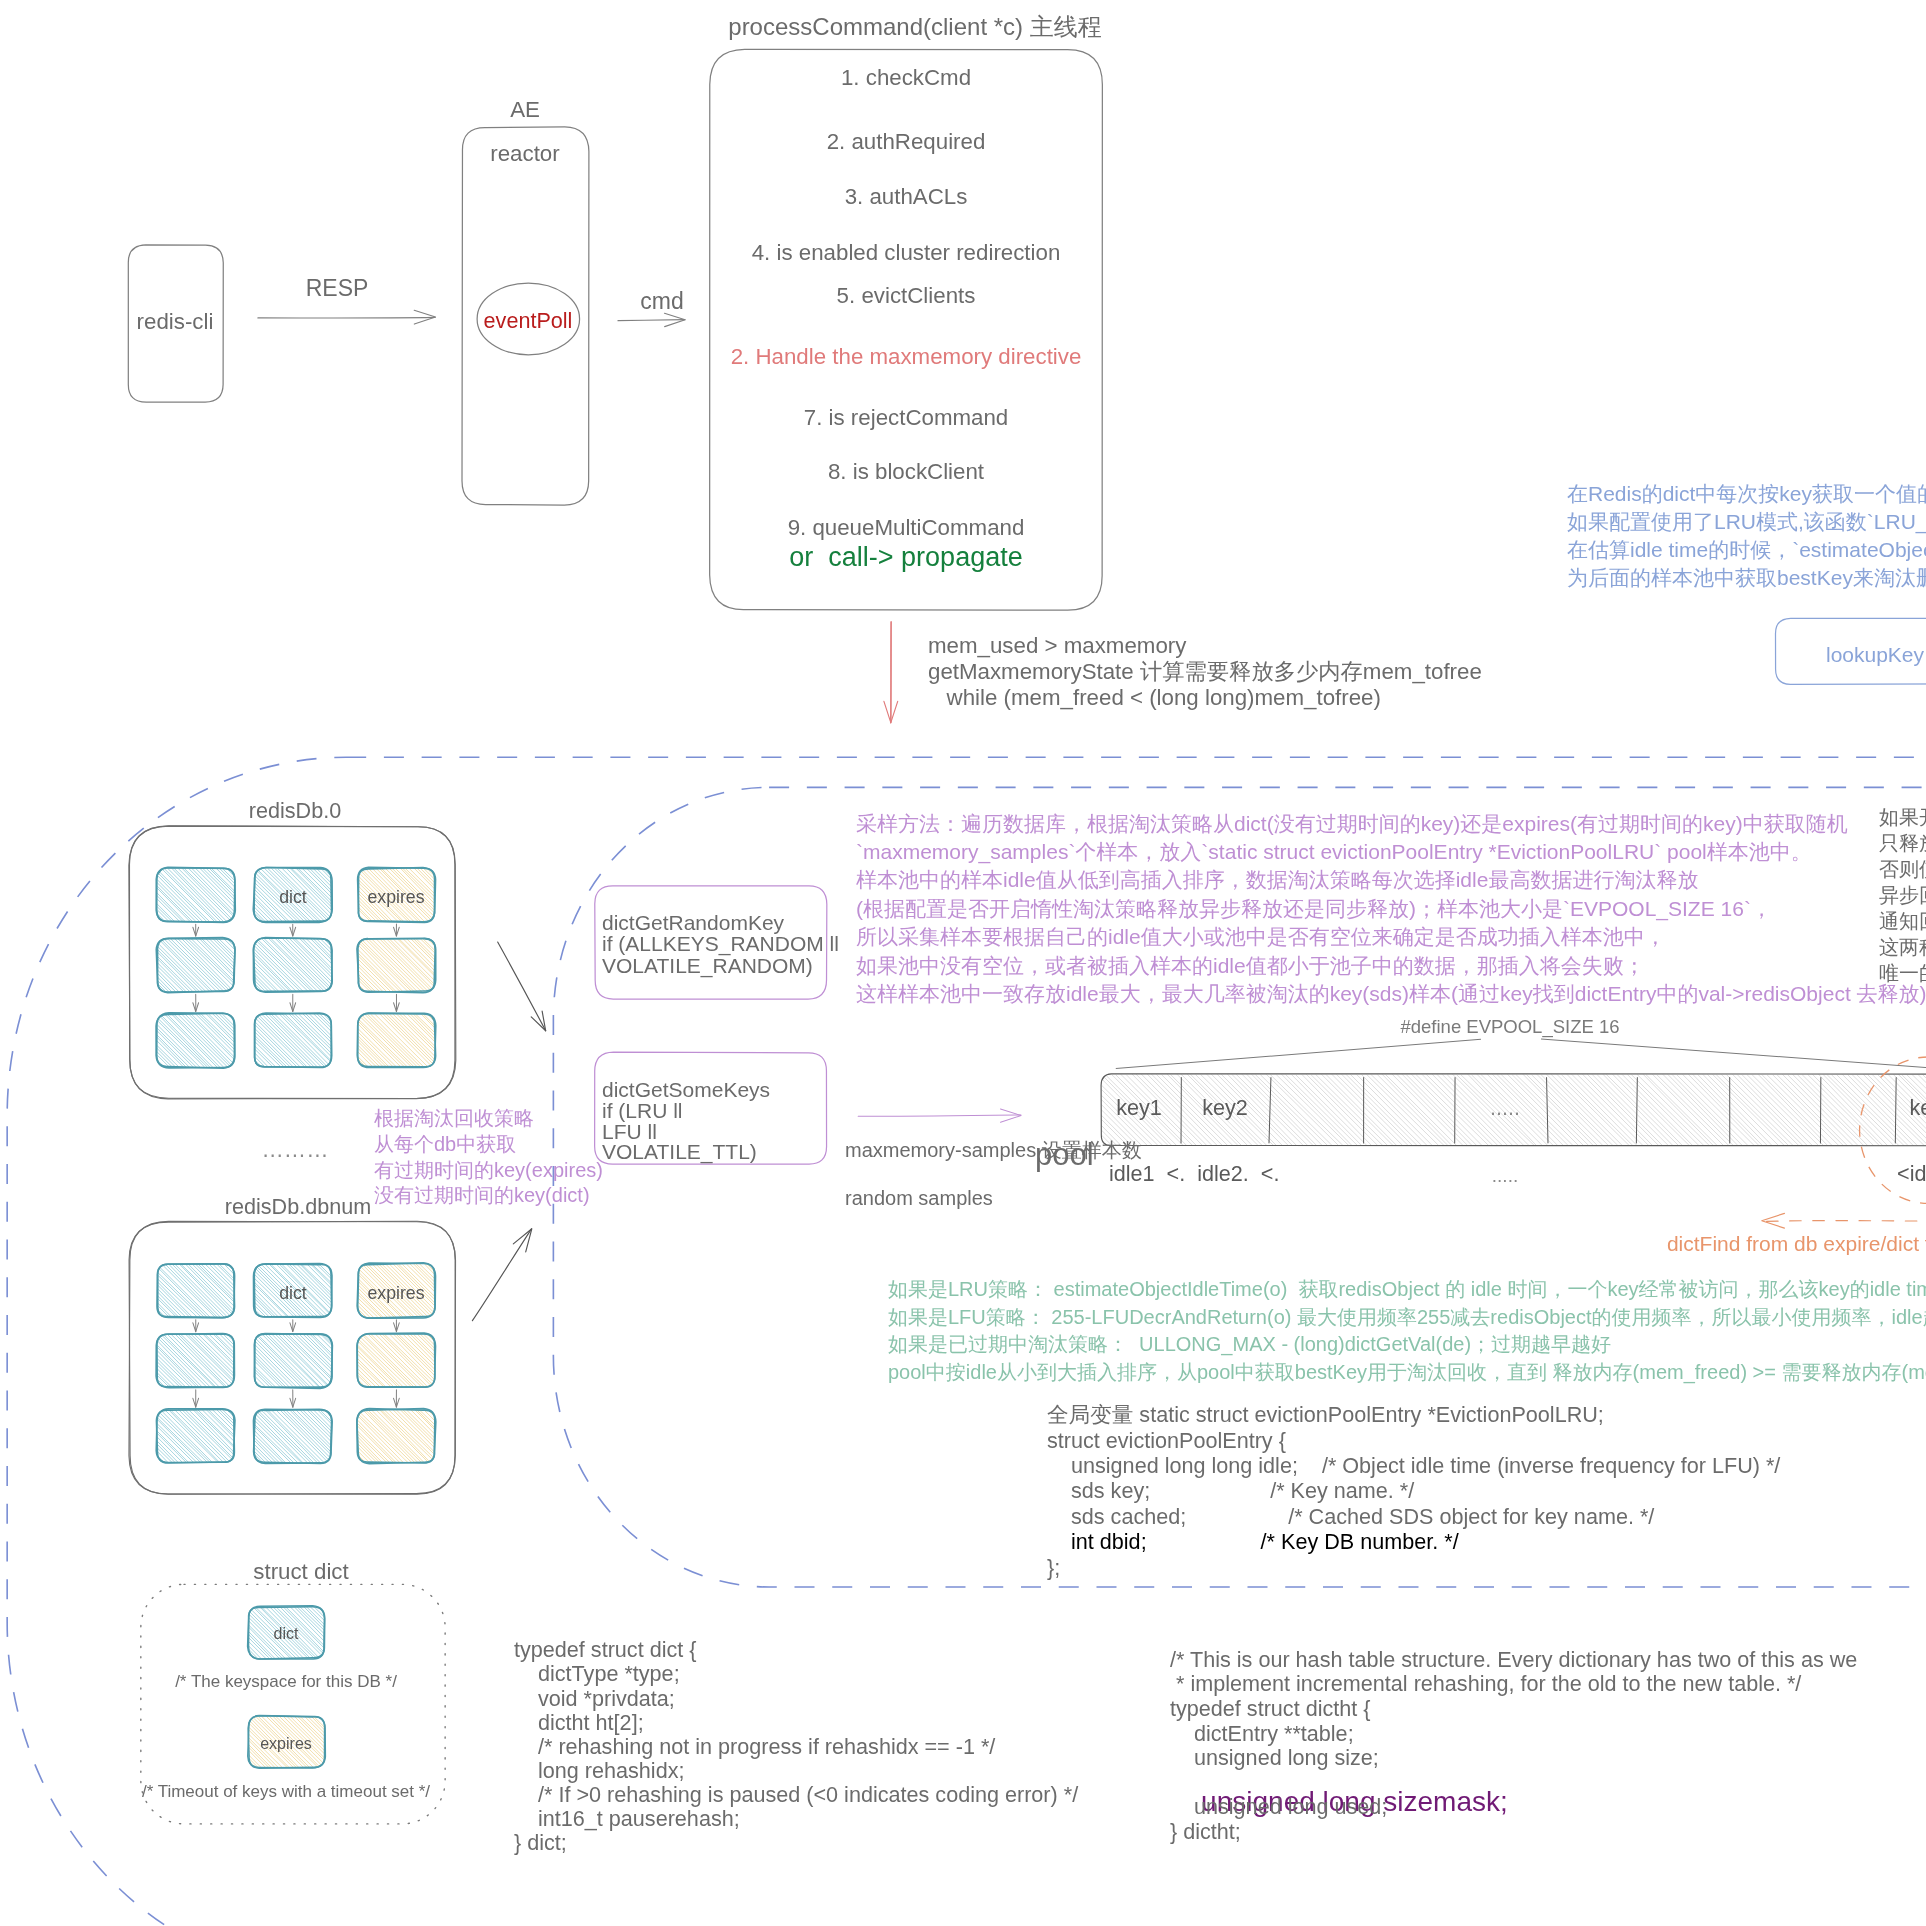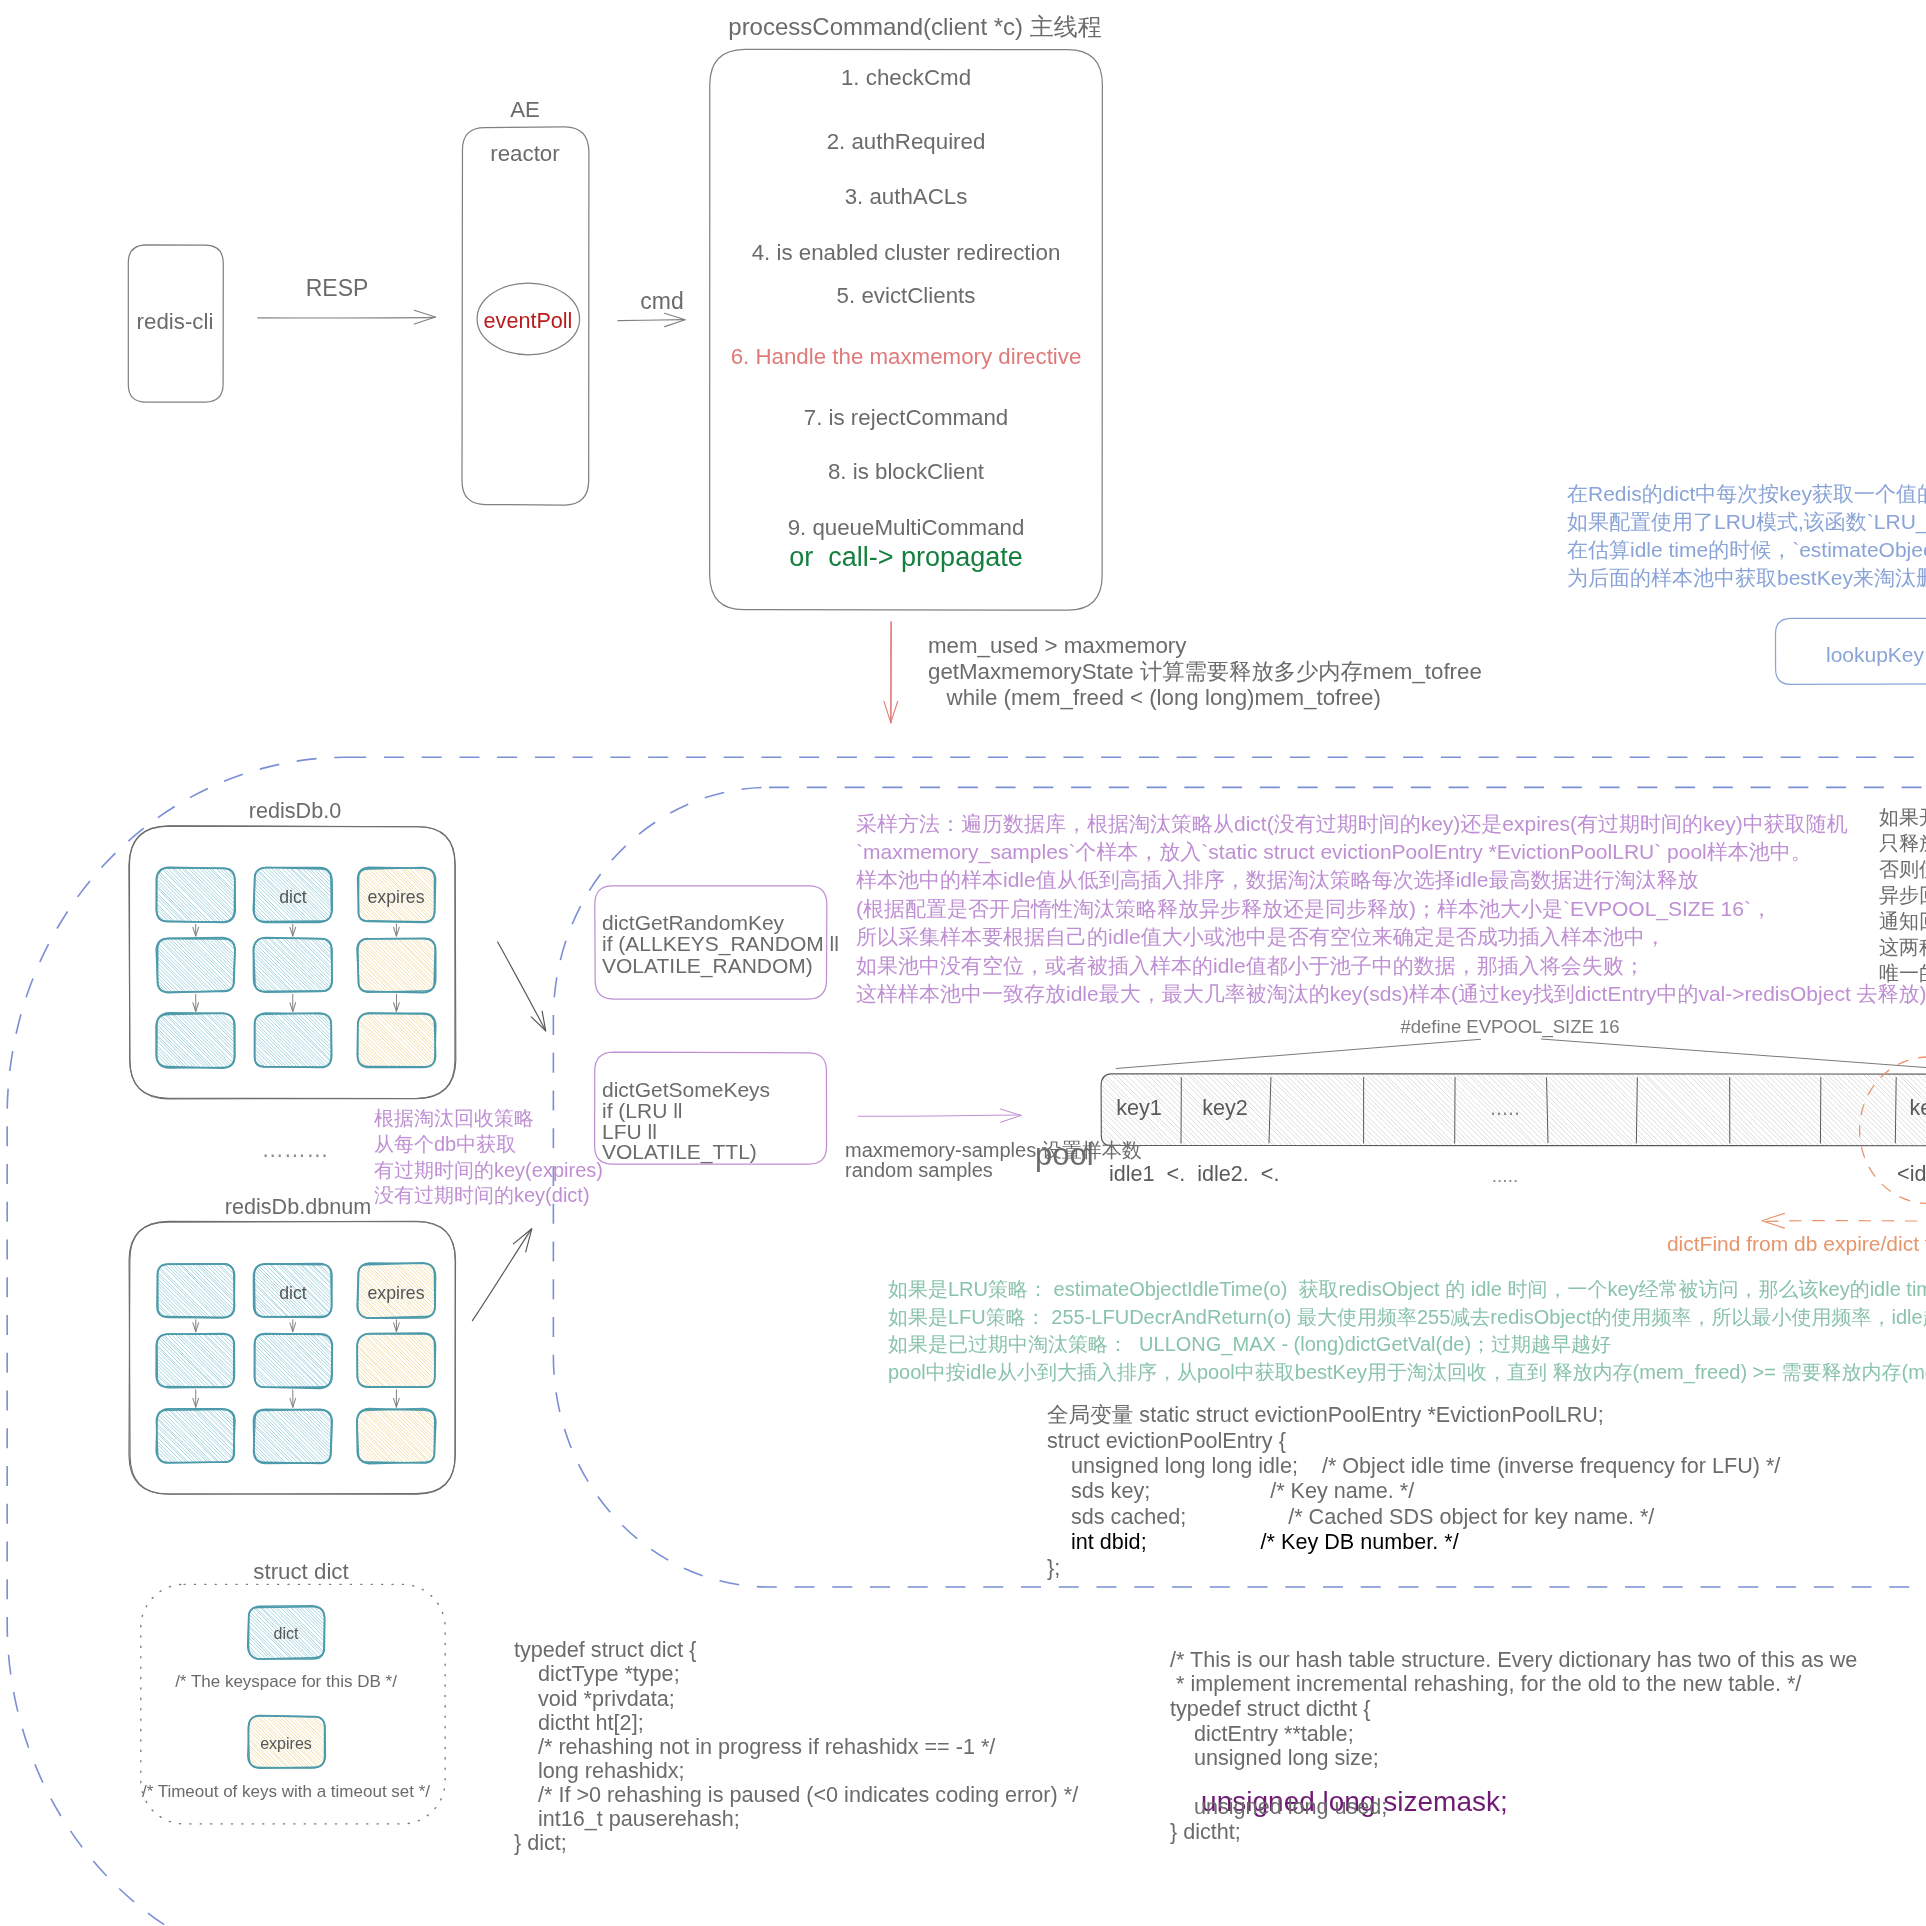--- a/index.html
+++ b/index.html
@@ -1455,21 +1455,21 @@
     <div class="t" style="left:525px;top:96px;font-size:22.3px;color:#6b6b6b;line-height:1.3;transform:translateX(-50%);">AE</div>
     <div class="t" style="left:525px;top:140px;font-size:22.3px;color:#6b6b6b;line-height:1.3;transform:translateX(-50%);">reactor</div>
     <div class="t" style="left:528px;top:307px;font-size:21.6px;color:#b91c1c;line-height:1.3;transform:translateX(-50%);">eventPoll</div>
     <div class="t" style="left:662px;top:287px;font-size:23px;color:#6b6b6b;line-height:1.3;transform:translateX(-50%);">cmd</div>
     <div class="t" style="left:915px;top:10.8px;font-size:24px;color:#6b6b6b;line-height:1.3;transform:translateX(-50%);">processCommand(client *c) 主线程</div>
     <div class="t" style="left:906px;top:64px;font-size:22.3px;color:#6b6b6b;line-height:1.3;transform:translateX(-50%);">1. checkCmd</div>
     <div class="t" style="left:906px;top:128px;font-size:22.3px;color:#6b6b6b;line-height:1.3;transform:translateX(-50%);">2. authRequired</div>
     <div class="t" style="left:906px;top:183px;font-size:22.3px;color:#6b6b6b;line-height:1.3;transform:translateX(-50%);">3. authACLs</div>
     <div class="t" style="left:906px;top:239px;font-size:22.3px;color:#6b6b6b;line-height:1.3;transform:translateX(-50%);">4. is enabled cluster redirection</div>
     <div class="t" style="left:906px;top:282px;font-size:22.3px;color:#6b6b6b;line-height:1.3;transform:translateX(-50%);">5. evictClients</div>
-    <div class="t" style="left:906px;top:343px;font-size:22.3px;color:#e07a7a;line-height:1.3;transform:translateX(-50%);">6. Handle the maxmemory directive</div>
+    <div class="t" style="left:906px;top:343px;font-size:22.3px;color:#e07a7a;line-height:1.3;transform:translateX(-50%);">2. Handle the maxmemory directive</div>
     <div class="t" style="left:906px;top:404px;font-size:22.3px;color:#6b6b6b;line-height:1.3;transform:translateX(-50%);">7. is rejectCommand</div>
     <div class="t" style="left:906px;top:458px;font-size:22.3px;color:#6b6b6b;line-height:1.3;transform:translateX(-50%);">8. is blockClient</div>
     <div class="t" style="left:906px;top:514px;font-size:22.3px;color:#6b6b6b;line-height:1.3;transform:translateX(-50%);">9. queueMultiCommand</div>
     <div class="t" style="left:906px;top:540px;font-size:27px;color:#15803d;line-height:1.3;transform:translateX(-50%);">or  call-&gt; propagate</div>
     <div class="t" style="left:928px;top:632px;font-size:22.3px;color:#6b6b6b;line-height:1.3;">mem_used &gt; maxmemory</div>
     <div class="t" style="left:928px;top:658px;font-size:22.3px;color:#6b6b6b;line-height:1.3;">getMaxmemoryState 计算需要释放多少内存mem_tofree</div>
     <div class="t" style="left:928px;top:684px;font-size:22.3px;color:#6b6b6b;line-height:1.3;">   while (mem_freed &lt; (long long)mem_tofree)</div>
     <div class="t" style="left:1567px;top:480px;font-size:21px;color:#8aa4d8;line-height:1.3;">在Redis的dict中每次按key获取一个值的时候，都会调用`lookupKey`函数，前提是没有fork出来的saving子进程(会触发copy on write)</div>
     <div class="t" style="left:1567px;top:508px;font-size:21px;color:#8aa4d8;line-height:1.3;">如果配置使用了LRU模式,该函数`LRU_CLOCK`会更新val-&gt;redisObject中的lru字段为当前秒级别的时间戳,</div>
     <div class="t" style="left:1567px;top:536px;font-size:21px;color:#8aa4d8;line-height:1.3;">在估算idle time的时候，`estimateObjectIdleTime`会再次调用`LRU_CLOCK`获取时间戳和最近一次val-&gt;redisObject中的lru相减获取idle；</div>
@@ -1494,21 +1494,21 @@
     <div class="t" style="left:602px;top:1118px;font-size:21px;color:#6b6b6b;line-height:1.3;">LFU ll</div>
     <div class="t" style="left:602px;top:1138px;font-size:21px;color:#6b6b6b;line-height:1.3;">VOLATILE_TTL)</div>
     <div class="t" style="left:856px;top:810px;font-size:21px;color:#bf8fd4;line-height:1.3;">采样方法：遍历数据库，根据淘汰策略从dict(没有过期时间的key)还是expires(有过期时间的key)中获取随机</div>
     <div class="t" style="left:856px;top:838px;font-size:21px;color:#bf8fd4;line-height:1.3;">`maxmemory_samples`个样本，放入`static struct evictionPoolEntry *EvictionPoolLRU` pool样本池中。</div>
     <div class="t" style="left:856px;top:866px;font-size:21px;color:#bf8fd4;line-height:1.3;">样本池中的样本idle值从低到高插入排序，数据淘汰策略每次选择idle最高数据进行淘汰释放</div>
     <div class="t" style="left:856px;top:895px;font-size:21px;color:#bf8fd4;line-height:1.3;">(根据配置是否开启惰性淘汰策略释放异步释放还是同步释放)；样本池大小是`EVPOOL_SIZE 16`，</div>
     <div class="t" style="left:856px;top:923px;font-size:21px;color:#bf8fd4;line-height:1.3;">所以采集样本要根据自己的idle值大小或池中是否有空位来确定是否成功插入样本池中，</div>
     <div class="t" style="left:856px;top:952px;font-size:21px;color:#bf8fd4;line-height:1.3;">如果池中没有空位，或者被插入样本的idle值都小于池子中的数据，那插入将会失败；</div>
     <div class="t" style="left:856px;top:980px;font-size:21px;color:#bf8fd4;line-height:1.3;">这样样本池中一致存放idle最大，最大几率被淘汰的key(sds)样本(通过key找到dictEntry中的val-&gt;redisObject 去释放)</div>
     <div class="t" style="left:845px;top:1137px;font-size:20px;color:#6b6b6b;line-height:1.3;">maxmemory-samples 设置样本数</div>
-    <div class="t" style="left:845px;top:1157px;font-size:20px;color:#6b6b6b;line-height:1.3;">random samples</div>
+    <div class="t" style="left:845px;top:1185px;font-size:20px;color:#6b6b6b;line-height:1.3;">random samples</div>
     <div class="t" style="left:1035px;top:1098px;font-size:31px;color:#6b6b6b;line-height:1.3;margin-top:37px;">pool</div>
     <div class="t" style="left:1139px;top:1094px;font-size:21.6px;color:#5a5a5a;line-height:1.3;transform:translateX(-50%);">key1</div>
     <div class="t" style="left:1225px;top:1094px;font-size:21.6px;color:#5a5a5a;line-height:1.3;transform:translateX(-50%);">key2</div>
     <div class="t" style="left:1505px;top:1094px;font-size:21.6px;color:#8a8a8a;line-height:1.3;transform:translateX(-50%);">.....</div>
     <div class="t" style="left:1934px;top:1094px;font-size:21.6px;color:#5a5a5a;line-height:1.3;transform:translateX(-50%);">keyN</div>
     <div class="t" style="left:1510px;top:1015px;font-size:18.5px;color:#7a7a7a;line-height:1.3;transform:translateX(-50%);">#define EVPOOL_SIZE 16</div>
     <div class="t" style="left:1109px;top:1160px;font-size:21.6px;color:#5a5a5a;line-height:1.3;">idle1  &lt;.  idle2.  &lt;.</div>
     <div class="t" style="left:1505px;top:1164px;font-size:19px;color:#8a8a8a;line-height:1.3;transform:translateX(-50%);">.....</div>
     <div class="t" style="left:1928px;top:1160px;font-size:21.6px;color:#5a5a5a;line-height:1.3;transform:translateX(-50%);">&lt;idleN</div>
     <div class="t" style="left:1863px;top:1230px;font-size:21px;color:#e8956b;line-height:1.3;transform:translateX(-50%);">dictFind from db expire/dict to get bestKey</div>

